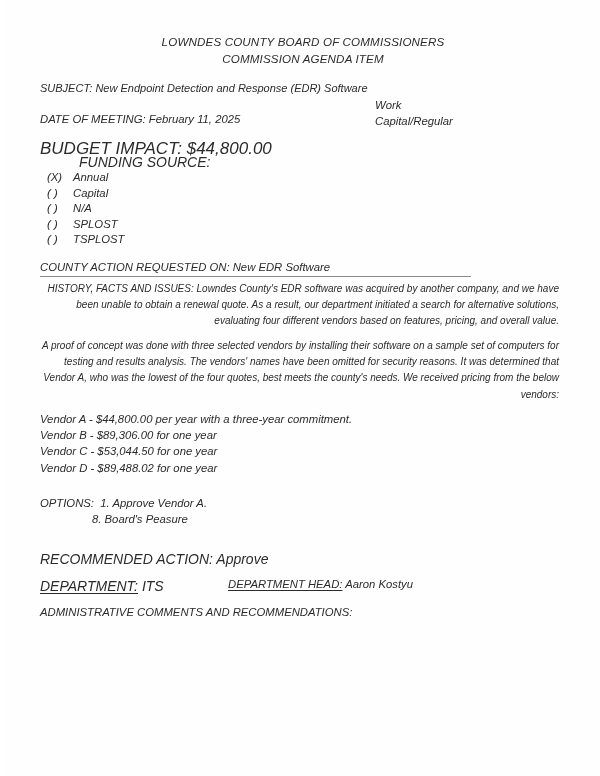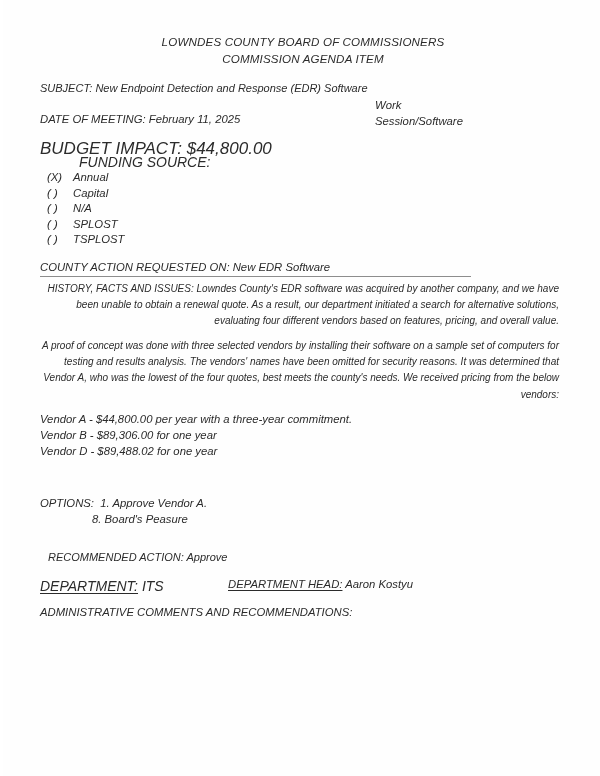--- a/index.html
+++ b/index.html
@@ -129,23 +129,22 @@
     top: 495px;
     font-size: 11.3px;
     line-height: 16.2px;
   }
   .options-row { display: block; white-space: nowrap; }
   .options-indent { padding-left: 52px; }
   .recommended-line {
     position: absolute;
     left: 37px;
     top: 551px;
-    font-size: 11px;
-    white-space: nowrap;
-    margin-left: 8px;
+    font-size: 14px;
+    white-space: nowrap;
   }
   .dept-line {
     position: absolute;
     left: 37px;
     top: 578px;
     font-size: 14px;
     white-space: nowrap;
   }
   .dept-head-line {
     position: absolute;
@@ -173,21 +172,21 @@
     <span class="title-line">LOWNDES COUNTY BOARD OF COMMISSIONERS</span>
     <span class="title-line">COMMISSION AGENDA ITEM</span>
   </div>
 
   <div class="subject-line">SUBJECT: New Endpoint Detection and Response (EDR) Software</div>
 
   <div class="meeting-line">DATE OF MEETING: February 11, 2025</div>
 
   <div class="session-block">
     <span>Work</span>
-    <span>Session/Software</span>
+    <span>Capital/Regular</span>
   </div>
 
   <div class="budget-line">BUDGET IMPACT: $44,800.00</div>
 
   <div class="funding-label">FUNDING SOURCE:</div>
 
   <div class="funding-list">
     <span class="funding-row"><span class="funding-box">(X)</span><span>Annual</span></span>
     <span class="funding-row"><span class="funding-box">( )</span><span>Capital</span></span>
     <span class="funding-row"><span class="funding-box">( )</span><span>N/A</span></span>
@@ -198,20 +197,21 @@
   <div class="county-action">COUNTY ACTION REQUESTED ON: New EDR Software</div>
   <div class="rule"></div>
 
   <div class="para para-history">HISTORY, FACTS AND ISSUES: Lowndes County's EDR software was acquired by another company, and we have been unable to obtain a renewal quote. As a result, our department initiated a search for alternative solutions, evaluating four different vendors based on features, pricing, and overall value.</div>
 
   <div class="para para-poc">A proof of concept was done with three selected vendors by installing their software on a sample set of computers for testing and results analysis.  The vendors' names have been omitted for security reasons.  It was determined that Vendor A, who was the lowest of the four quotes, best meets the county's needs. We received pricing from the below vendors:</div>
 
   <div class="vendor-list">
     <span>Vendor A - $44,800.00 per year with a three-year commitment.</span>
     <span>Vendor B - $89,306.00 for one year</span>
+    <span>Vendor C - $53,044.50 for one year</span>
     <span>Vendor D - $89,488.02 for one year</span>
   </div>
 
   <div class="options-block">
     <span class="options-row"><span>OPTIONS:</span>&nbsp; <span>1. Approve Vendor A.</span></span>
     <span class="options-row options-indent">8. Board's Peasure</span>
   </div>
 
   <div class="recommended-line">RECOMMENDED ACTION: Approve</div>
 

